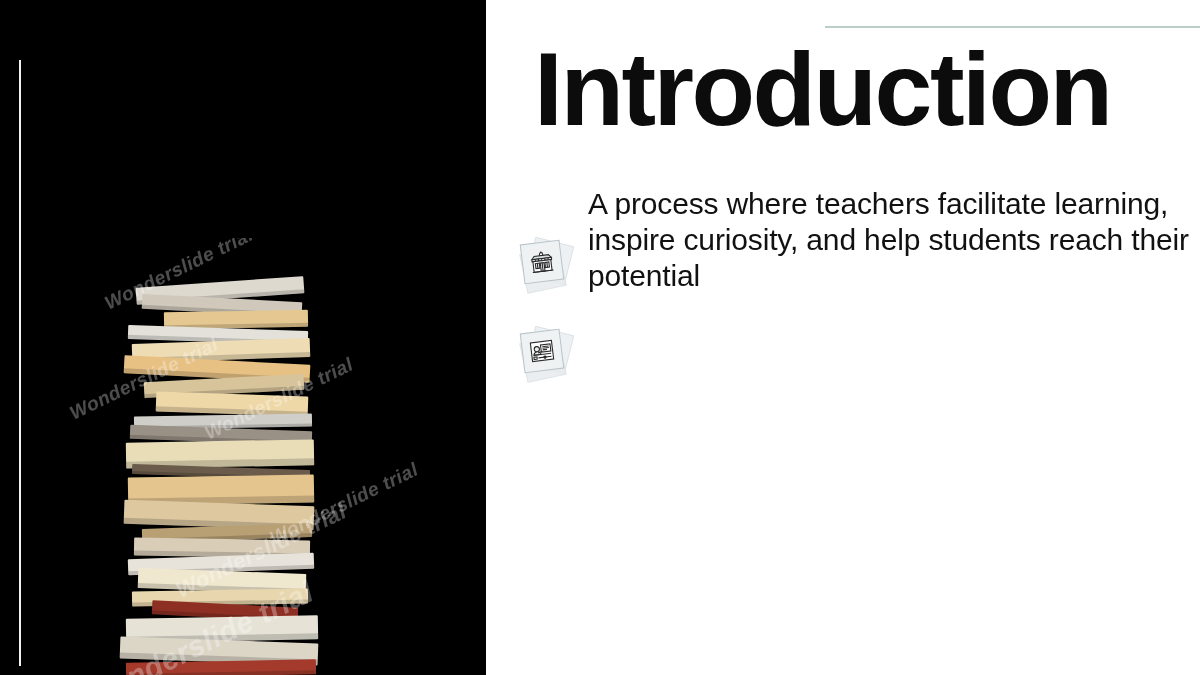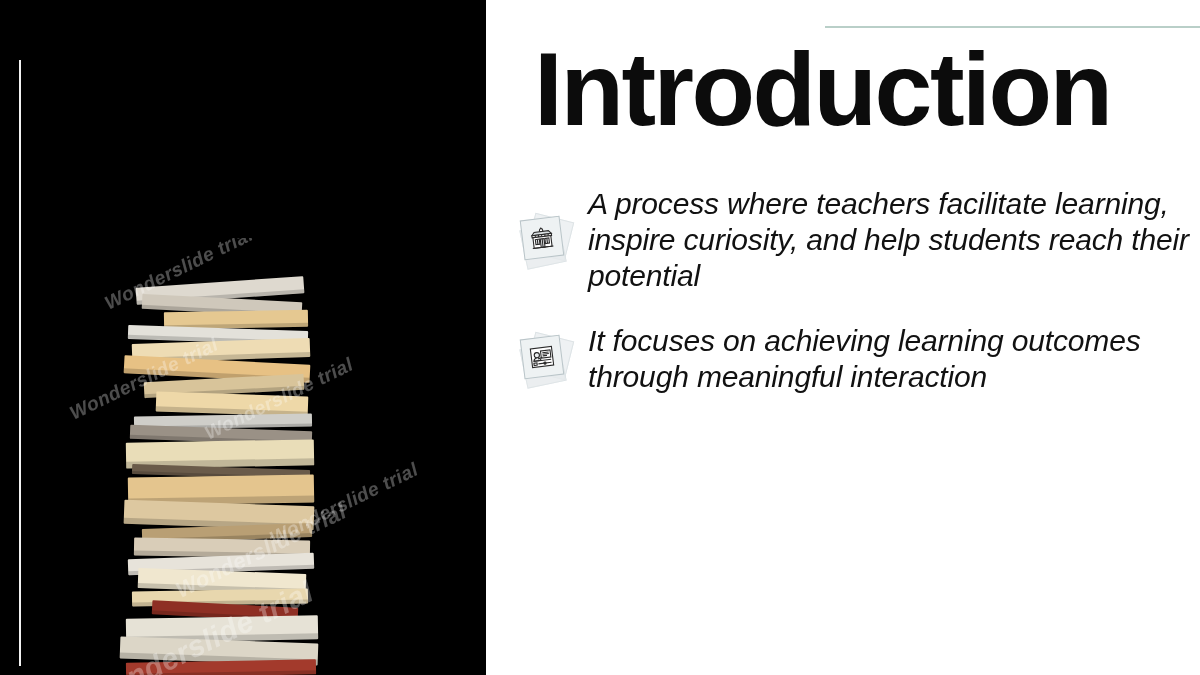--- a/index.html
+++ b/index.html
@@ -97,23 +97,22 @@
   }
 
   .bullet-list {
     position:absolute;
     left:20px; top:186px;
     width:680px;
   }
   .bullet-row {
     position:relative;
     display:flex;
-    align-items:center;
+    align-items:flex-end;
     margin-bottom:29px;
-    font-style:italic;
   }
   .bullet-icon-wrap {
     position:relative;
     flex:0 0 auto;
     width:56px; height:56px;
     margin-top:4px;
     margin-right:14px;
   }
   .icon-card {
     position:absolute;
@@ -265,18 +264,17 @@
 
               <line x1="9.9" y1="15.6" x2="14.4" y2="14.2"></line>
               <line x1="5.2" y1="17.4" x2="22.8" y2="17.4"></line>
 
               <rect x="5.2" y="19.2" width="3.1" height="2.3" fill="#eceff1"></rect>
               <line x1="9.6" y1="20.4" x2="22.8" y2="20.4"></line>
               <circle cx="16.2" cy="20.4" r="1.1" fill="#2b2b2b"></circle>
             </svg>
           </div>
         </div>
-        <div class="bullet-text">It focuses on achieving learning outcomes through meaningful interaction</div>
       </div>
 
     </div>
   </div>
 </div>
 
 </body></html>

